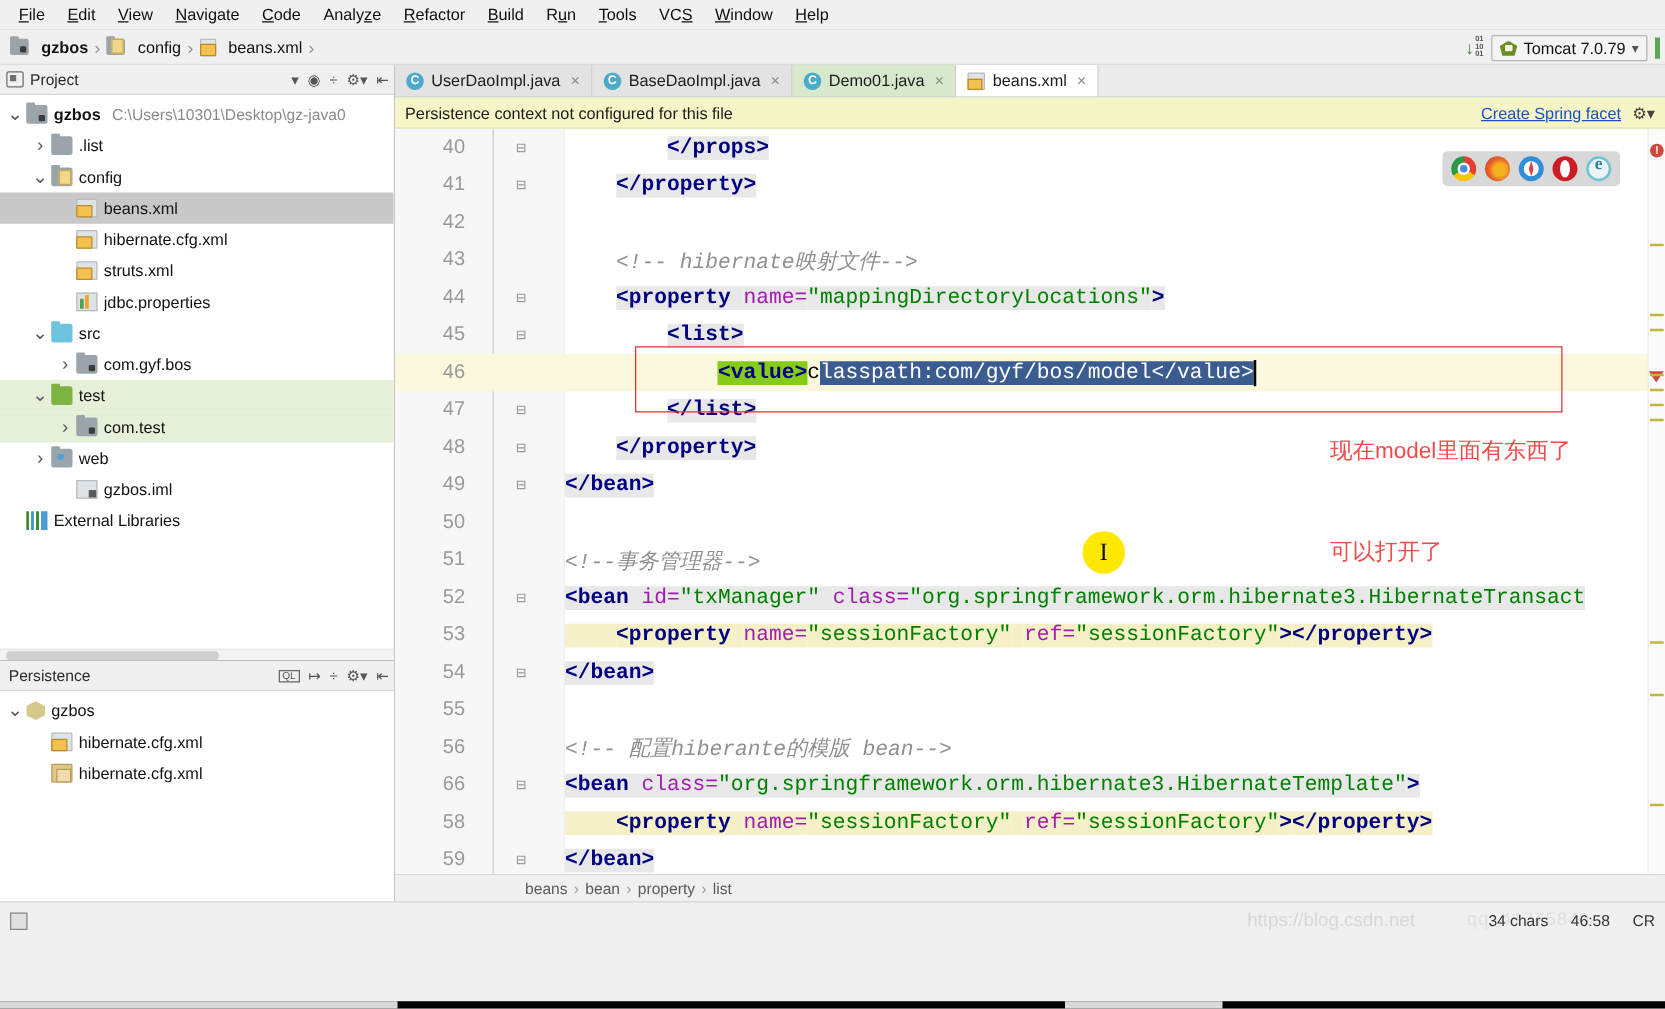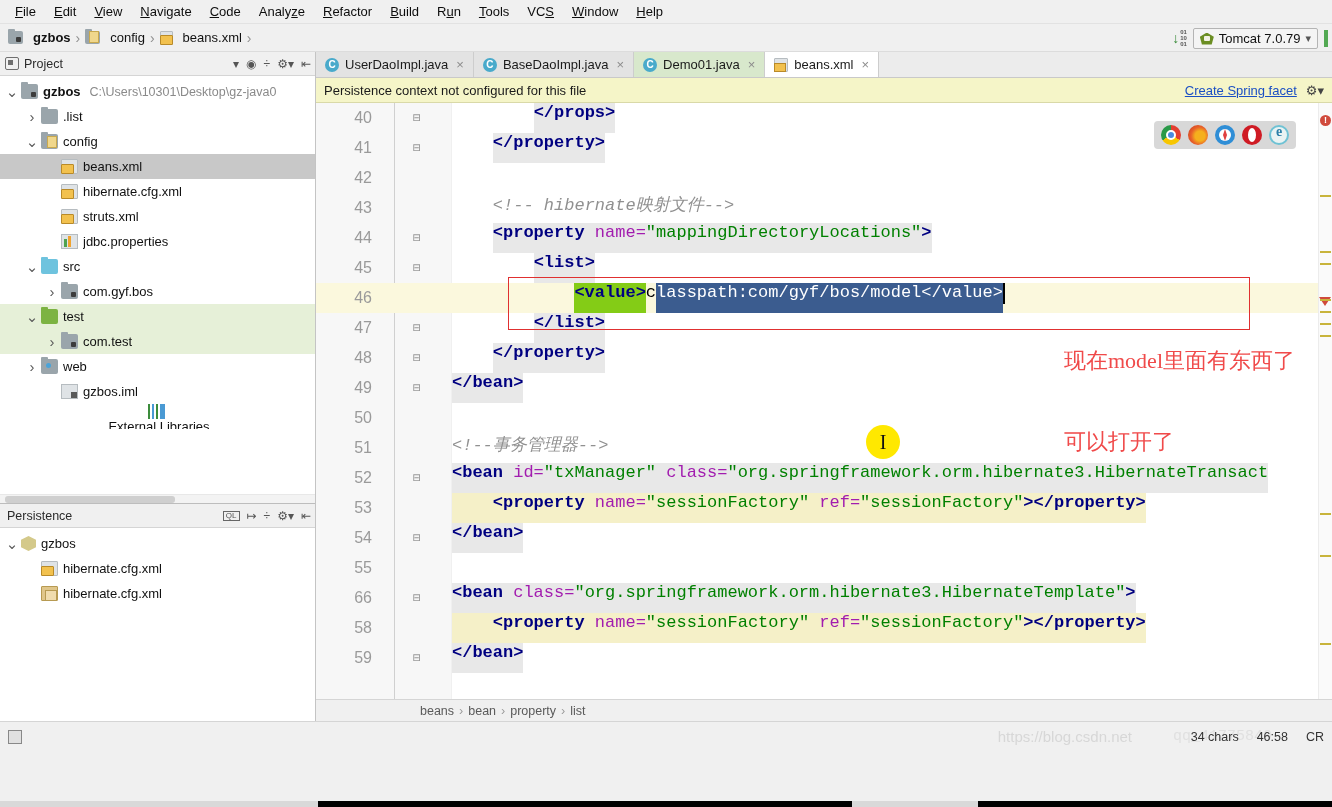--- a/index.html
+++ b/index.html
@@ -126,21 +126,21 @@
   .ic-lib { background: linear-gradient(90deg,#3c8c3c 0 2px,transparent 2px 4px,#4a9ad4 4px 6px,transparent 6px 8px,#3c8c3c 8px 10px,transparent 10px 12px,#4a9ad4 12px 14px); }
   .ic-persist { width:15px;height:15px; background:#d4c98a; clip-path: polygon(50% 0,100% 25%,100% 75%,50% 100%,0 75%,0 25%); }
   .ic-hibfolder{ background:#e0c68a; border:1px solid #b79a52; border-radius:1px;}
   .ic-hibfolder::after{content:""; position:absolute; left:3px; top:3px; width:10px;height:9px; background:#f0dcae; border:1px solid #b79a52;}
 
   
   .tree-hscroll { height: 9px; background: #f3f3f3; position: relative; border-top:1px solid #e8e8e8;}
   .tree-hscroll .thumb { position: absolute; left: 5px; top: 1px; width: 170px; height: 7px; background: #cfcfcf; border-radius: 3px; }
 
   
-  .persist-panel { height: 218px; border-top: 1px solid #bdbdbd; background: #fff; display:flex; flex-direction: column;}
+  .persist-panel { height: 193px; border-top: 1px solid #bdbdbd; background: #fff; display:flex; flex-direction: column;}
   .persist-tree { flex:1; }
 
   
   .editor-area { flex: 1; display: flex; flex-direction: column; position: relative; background: #fff; min-width:0;}
   .tabs {
     height: 26px; background: #ececec; display: flex; align-items: stretch;
     font-size: 13px; border-bottom: 1px solid #c9c9c9;
   }
   .tab {
     display: flex; align-items: center; gap: 6px; padding: 0 9px;
@@ -168,42 +168,42 @@
     position: absolute; left: 0; top: 0; bottom: 0; width: 136px; background: #f7f7f7;
     border-right: 1px solid #f0f0f0;
   }
   .gutter-fold { position:absolute; left:78px; top:0; bottom:0; width:1px; background:#d0d0d0;}
   .code-lines { position: absolute; left: 0; top: 0; right: 0; bottom: 0; }
   .cline { position: relative; height: 30px; display: flex; align-items: center; font-size: 17px;
            font-family: "Liberation Mono", monospace; white-space: pre; }
   .lnum { position: absolute; left: 18px; width: 38px; text-align: right; color: #9a9a9a;
           font-size: 16px; font-family: "Liberation Sans", sans-serif; }
   .fold { position: absolute; left: 92px; width: 18px; text-align: center; color: #9a9a9a; font-size: 13px; }
-  .ctext { position: absolute; left: 136px; right: 12px; height: 30px; display:flex; }
+  .ctext { position: absolute; left: 136px; right: 12px; height: 30px; display:flex; align-items:center; }
   .cline.cur { background: #fbf8dd; }
 
   
   .t-tag { color: #000080; font-weight: bold; }
   .t-attr{ color: #a21caf; }
   .t-str { color: #008000; }
   .t-com { color: #909090; font-style: italic; }
   .t-txt { color: #000000; }
   .seg-hl { background: #e8e8e8; }
   .seg-yl { background: #f5f0c8; }
   .sel-blue { background: #3b5c8f; color: #ffffff; }
   .sel-light { background: #84cc16; }
   .caret { display:inline-block; width:2px; height:21px; background:#000; vertical-align:middle; }
 
   
   .redbox {
     position: absolute; border: 1.6px solid #e03030; pointer-events: none;
   }
   .annot {
-    position: absolute; color: #f04a4a; font-size: 22px; line-height: 27px;
-    font-family: Liberation Serif, serif; white-space: pre;
+    position: absolute; color: #f04a4a; font-size: 18px; line-height: 27px;
+    font-family: Liberation Sans, sans-serif; white-space: pre;
   }
 
   
   .browsers {
     position: absolute; display: flex; align-items: center; gap: 7px;
     background: #d8d8d8; border-radius: 4px; padding: 4px 7px;
   }
   .bico { width: 20px; height: 20px; border-radius: 50%; }
   .bico.chrome { background: conic-gradient(#e33e30 0 33%, #f7c600 0 66%, #2a9a49 0 100%); position:relative;}
   .bico.chrome::after{content:"";position:absolute;left:5px;top:5px;width:10px;height:10px;border-radius:50%;background:#4a8ae0;border:2px solid #fff;box-sizing:border-box;}
@@ -375,21 +375,21 @@
           <div class="tree-row" style="padding-left: 23px;">
             <span class="arrow" style="font-size: 15px;">›</span>
             <span class="node-ico ic-folder webdot"></span>
             <span class="node-label">web</span>
           </div>
           <div class="tree-row" style="padding-left: 43px;">
             <span class="arrow empty"></span>
             <span class="node-ico ic-iml"></span>
             <span class="node-label">gzbos.iml</span>
           </div>
-          <div class="tree-row" style="padding-left: 3px; flex-direction: column;">
+          <div class="tree-row" style="padding-left: 3px;">
             <span class="arrow empty"></span>
             <span class="node-ico ic-lib"></span>
             <span class="node-label">External Libraries</span>
           </div>
         </div>
       <div class="tree-hscroll">
         <div class="thumb"></div>
       </div>
 
       <div class="persist-panel">
@@ -469,20 +469,21 @@
             <div class="cline cur"><span class="lnum">46</span><span class="ctext"><span class="t-txt">            </span><span class="t-tag sel-light">&lt;value&gt;</span><span class="t-txt">c</span><span class="t-txt sel-blue">lasspath:com/gyf/bos/model&lt;/value&gt;</span><span class="caret"></span></span></div>
             <div class="cline"><span class="lnum">47</span><span class="fold">⊟</span><span class="ctext"><span class="t-txt">        </span><span class="t-tag seg-hl">&lt;/list&gt;</span></span></div>
             <div class="cline"><span class="lnum">48</span><span class="fold">⊟</span><span class="ctext"><span class="t-txt">    </span><span class="t-tag seg-hl">&lt;/property&gt;</span></span></div>
             <div class="cline"><span class="lnum">49</span><span class="fold">⊟</span><span class="ctext"><span class="t-txt"></span><span class="t-tag seg-hl">&lt;/bean&gt;</span></span></div>
             <div class="cline"><span class="lnum">50</span><span class="ctext"></span></div>
             <div class="cline"><span class="lnum">51</span><span class="ctext"><span class="t-txt"></span><span class="t-com">&lt;!--事务管理器--&gt;</span></span></div>
             <div class="cline"><span class="lnum">52</span><span class="fold">⊟</span><span class="ctext"><span class="t-tag seg-hl">&lt;bean </span><span class="t-attr seg-hl">id=</span><span class="t-str seg-hl">"txManager"</span><span class="t-txt seg-hl"> </span><span class="t-attr seg-hl">class=</span><span class="t-str seg-hl">"org.springframework.orm.hibernate3.HibernateTransact</span></span></div>
             <div class="cline"><span class="lnum">53</span><span class="ctext"><span class="t-txt seg-yl">    </span><span class="t-tag seg-yl">&lt;property </span><span class="t-attr seg-yl">name=</span><span class="t-str seg-yl">"sessionFactory"</span><span class="t-txt seg-yl"> </span><span class="t-attr seg-yl">ref=</span><span class="t-str seg-yl">"sessionFactory"</span><span class="t-tag seg-yl">&gt;</span><span class="t-tag seg-yl">&lt;/property&gt;</span></span></div>
             <div class="cline"><span class="lnum">54</span><span class="fold">⊟</span><span class="ctext"><span class="t-txt"></span><span class="t-tag seg-hl">&lt;/bean&gt;</span></span></div>
             <div class="cline"><span class="lnum">55</span><span class="ctext"></span></div>
+            <div class="cline"><span class="lnum">56</span><span class="ctext"><span class="t-txt"></span><span class="t-com">&lt;!-- 配置hiberante的模版 bean--&gt;</span></span></div>
             <div class="cline"><span class="lnum">66</span><span class="fold">⊟</span><span class="ctext"><span class="t-tag seg-hl">&lt;bean </span><span class="t-attr seg-hl">class=</span><span class="t-str seg-hl">"org.springframework.orm.hibernate3.HibernateTemplate"</span><span class="t-tag seg-hl">&gt;</span></span></div>
             <div class="cline"><span class="lnum">58</span><span class="ctext"><span class="t-txt seg-yl">    </span><span class="t-tag seg-yl">&lt;property </span><span class="t-attr seg-yl">name=</span><span class="t-str seg-yl">"sessionFactory"</span><span class="t-txt seg-yl"> </span><span class="t-attr seg-yl">ref=</span><span class="t-str seg-yl">"sessionFactory"</span><span class="t-tag seg-yl">&gt;</span><span class="t-tag seg-yl">&lt;/property&gt;</span></span></div>
             <div class="cline"><span class="lnum">59</span><span class="fold">⊟</span><span class="ctext"><span class="t-txt"></span><span class="t-tag seg-hl">&lt;/bean&gt;</span></span></div>
           </div>
 
         <div class="browsers" style="right:36px; top:18px;" id="browsers">
             <span class="bico chrome"></span>
             <span class="bico firefox"></span>
             <span class="bico safari"></span>
             <span class="bico opera"></span>

